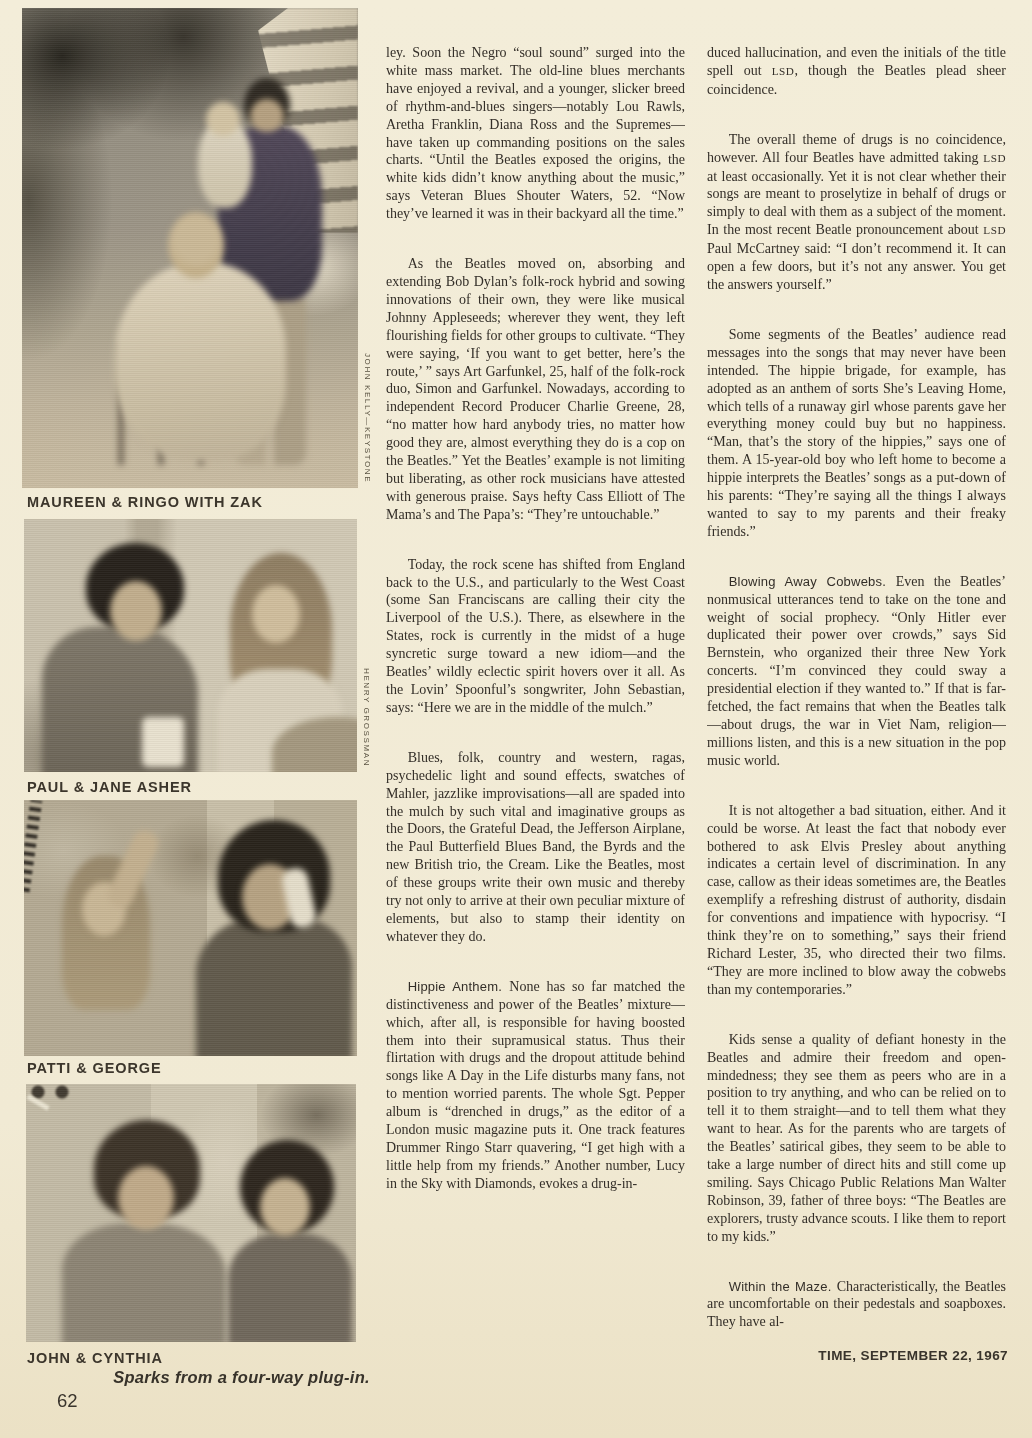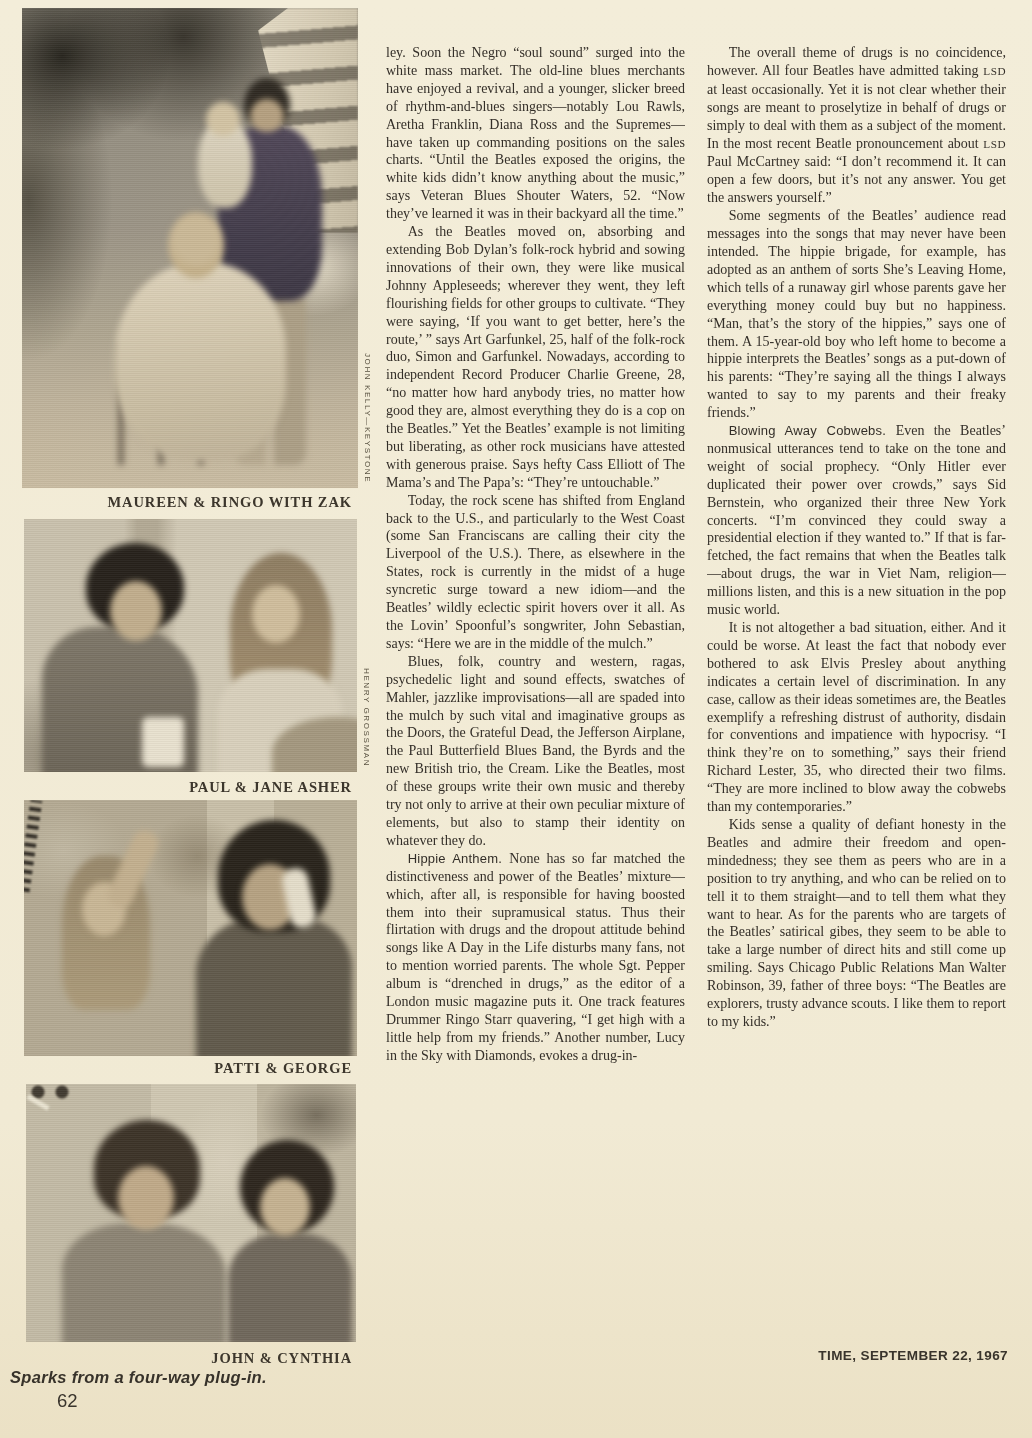--- a/index.html
+++ b/index.html
@@ -7,24 +7,24 @@
     background:linear-gradient(180deg,#f3edd9 0%,#f1ead4 78%,#ebe1c5 100%);
     font-family:"Liberation Serif",serif;}
   
   .photo{position:absolute;margin:0;}
   .art{position:absolute;inset:0;overflow:hidden;}
   .art::after{content:"";position:absolute;inset:0;pointer-events:none;
     background:repeating-linear-gradient(0deg,rgba(70,60,45,.05) 0 1px,rgba(255,255,250,.05) 1px 2px);}
   .blob{position:absolute;filter:blur(3px);}
   .credit{position:absolute;right:-14px;bottom:5px;writing-mode:vertical-rl;
     font-family:"Liberation Sans",sans-serif;font-size:8px;letter-spacing:1.6px;color:#5a5342;}
-  .caption{position:absolute;left:16px;width:336px;text-align:right;
-    font-family:Liberation Serif, serif;font-weight:700;font-size:14.5px;
+  .caption{position:absolute;left:27px;width:336px;text-align:left;
+    font-family:Liberation Sans, sans-serif;font-weight:700;font-size:14.5px;
     letter-spacing:.9px;color:#3c362c;}
-  .subcaption{position:absolute;left:10px;width:360px;text-align:left;
+  .subcaption{position:absolute;left:10px;width:360px;text-align:right;
     font-family:"Liberation Sans",sans-serif;font-weight:700;font-style:italic;
     font-size:16.5px;letter-spacing:.3px;color:#37322a;}
   .p1{left:22px;top:8px;width:336px;height:480px;}
   .p1 .art{background:
     radial-gradient(ellipse 90px 70px at 86% 54%,rgba(230,222,202,.95),rgba(230,222,202,0) 70%),
     radial-gradient(ellipse 150px 130px at 12% 10%,rgba(28,26,20,.92),rgba(28,26,20,0) 72%),
     radial-gradient(ellipse 170px 150px at 48% 6%,rgba(38,35,28,.85),rgba(38,35,28,0) 70%),
     radial-gradient(ellipse 120px 230px at 2% 40%,rgba(62,58,46,.75),rgba(62,58,46,0) 70%),
     radial-gradient(ellipse 140px 110px at 94% 30%,rgba(214,204,182,.8),rgba(214,204,182,0) 70%),
     linear-gradient(180deg,#8e897c 0%,#9a9385 45%,#aea590 68%,#beb29b 82%,#c9bca2 100%);}
@@ -92,21 +92,21 @@
   .p4-cyn-hair{left:214px;top:56px;width:94px;height:94px;border-radius:50%;background:#2b241c;}
   .p4-cyn-face{left:234px;top:94px;width:50px;height:58px;border-radius:50%;background:#c4b190;}
   .p4-cig{left:294px;top:120px;width:24px;height:5px;background:#eae4d2;transform:rotate(30deg);filter:blur(1px);}
   
   .col{position:absolute;top:44px;width:299px;height:1346px;overflow:hidden;
     text-align:justify;font-size:14px;line-height:17.9px;color:#332e28;
     -webkit-hyphens:auto;hyphens:auto;}
   .col1{left:386px;}
   .col2{left:707px;}
   .col p{margin:0;}
-  .col p.indent{text-indent:1.55em;}
+  .col p.indent{text-indent:1.55em;margin-top:32px;}
   .seg-b{font-family:"Liberation Sans",sans-serif;font-weight:400;font-size:.93em;letter-spacing:.2px;}
   .seg-i{}
   .seg-sc{font-size:.8em;letter-spacing:.5px;}
   
   .pageno{position:absolute;left:57px;top:1390px;font-family:"Liberation Sans",sans-serif;
     font-size:18.5px;color:#39342c;}
   .footer{position:absolute;right:24px;top:1348px;font-family:"Liberation Sans",sans-serif;
     font-weight:700;font-size:13.5px;letter-spacing:.4px;color:#39342c;}
 </style>
 </head>
@@ -175,22 +175,24 @@
   <div class="subcaption" style="top:1368px;">Sparks from a four-way plug-in.</div>
 
   <section class="col col1">
       <p><span>ley. Soon the Negro “soul sound” surged into the white mass market. The old-line blues merchants have enjoyed a revival, and a younger, slicker breed of rhythm-and-blues singers—notably Lou Rawls, Aretha Franklin, Diana Ross and the Supremes—have taken up commanding positions on the sales charts. “Until the Beatles exposed the origins, the white kids didn’t know anything about the music,” says Veteran Blues Shouter Waters, 52. “Now they’ve learned it was in their backyard all the time.”</span></p>
       <p class="indent"><span>As the Beatles moved on, absorbing and extending Bob Dylan’s folk-rock hybrid and sowing innovations of their own, they were like musical Johnny Appleseeds; wherever they went, they left flourishing fields for other groups to cultivate. “They were saying, ‘If you want to get better, here’s the route,’ ” says Art Garfunkel, 25, half of the folk-rock duo, Simon and Garfunkel. Nowadays, according to independent Record Producer Charlie Greene, 28, “no matter how hard anybody tries, no matter how good they are, almost everything they do is a cop on the Beatles.” Yet the Beatles’ example is not limiting but liberating, as other rock musicians have attested with generous praise. Says hefty Cass Elliott of The Mama’s and The Papa’s: “They’re untouchable.”</span></p>
       <p class="indent"><span>Today, the rock scene has shifted from England back to the U.S., and particularly to the West Coast (some San Franciscans are calling their city the Liverpool of the U.S.). There, as elsewhere in the States, rock is currently in the midst of a huge syncretic surge toward a new idiom—and the Beatles’ wildly eclectic spirit hovers over it all. As the Lovin’ Spoonful’s songwriter, John Sebastian, says: “Here we are in the middle of the mulch.”</span></p>
       <p class="indent"><span>Blues, folk, country and western, ragas, psychedelic light and sound effects, swatches of Mahler, jazzlike improvisations—all are spaded into the mulch by such vital and imaginative groups as the Doors, the Grateful Dead, the Jefferson Airplane, the Paul Butterfield Blues Band, the Byrds and the new British trio, the Cream. Like the Beatles, most of these groups write their own music and thereby try not only to arrive at their own peculiar mixture of elements, but also to stamp their identity on whatever they do.</span></p>
       <p class="indent"><span class="seg-b">Hippie Anthem. </span><span>None has so far matched the distinctiveness and power of the Beatles’ mixture—which, after all, is responsible for having boosted them into their supramusical status. Thus their flirtation with drugs and the dropout attitude behind songs like </span><span class="seg-i">A Day in the Life</span><span> disturbs many fans, not to mention worried parents. The whole </span><span class="seg-i">Sgt. Pepper</span><span> album is “drenched in drugs,” as the editor of a London music magazine puts it. One track features Drummer Ringo Starr quavering, “I get high with a little help from my friends.” Another number, </span><span class="seg-i">Lucy in the Sky with Diamonds,</span><span> evokes a drug-in-</span></p>
     </section>
   <section class="col col2">
+      <p><span>duced hallucination, and even the initials of the title spell out </span><span class="seg-sc">LSD</span><span>, though the Beatles plead sheer coincidence.</span></p>
       <p class="indent"><span>The overall theme of drugs is no coincidence, however. All four Beatles have admitted taking </span><span class="seg-sc">LSD</span><span> at least occasionally. Yet it is not clear whether their songs are meant to proselytize in behalf of drugs or simply to deal with them as a subject of the moment. In the most recent Beatle pronouncement about </span><span class="seg-sc">LSD</span><span> Paul McCartney said: “I don’t recommend it. It can open a few doors, but it’s not any answer. You get the answers yourself.”</span></p>
       <p class="indent"><span>Some segments of the Beatles’ audience read messages into the songs that may never have been intended. The hippie brigade, for example, has adopted as an anthem of sorts </span><span class="seg-i">She’s Leaving Home,</span><span> which tells of a runaway girl whose parents gave her everything money could buy but no happiness. “Man, that’s the story of the hippies,” says one of them. A 15-year-old boy who left home to become a hippie interprets the Beatles’ songs as a put-down of his parents: “They’re saying all the things I always wanted to say to my parents and their freaky friends.”</span></p>
       <p class="indent"><span class="seg-b">Blowing Away Cobwebs. </span><span>Even the Beatles’ nonmusical utterances tend to take on the tone and weight of social prophecy. “Only Hitler ever duplicated their power over crowds,” says Sid Bernstein, who organized their three New York concerts. “I’m convinced they could sway a presidential election if they wanted to.” If that is far-fetched, the fact remains that when the Beatles talk—about drugs, the war in Viet Nam, religion—millions listen, and this is a new situation in the pop music world.</span></p>
       <p class="indent"><span>It is not altogether a bad situation, either. And it could be worse. At least the fact that nobody ever bothered to ask Elvis Presley about anything indicates a certain level of discrimination. In any case, callow as their ideas sometimes are, the Beatles exemplify a refreshing distrust of authority, disdain for conventions and impatience with hypocrisy. “I think they’re on to something,” says their friend Richard Lester, 35, who directed their two films. “They are more inclined to blow away the cobwebs than my contemporaries.”</span></p>
       <p class="indent"><span>Kids sense a quality of defiant honesty in the Beatles and admire their freedom and open-mindedness; they see them as peers who are in a position to try anything, and who can be relied on to tell it to them straight—and to tell them what they want to hear. As for the parents who are targets of the Beatles’ satirical gibes, they seem to be able to take a large number of direct hits and still come up smiling. Says Chicago Public Relations Man Walter Robinson, 39, father of three boys: “The Beatles are explorers, trusty advance scouts. I like them to report to my kids.”</span></p>
+      <p class="indent"><span class="seg-b">Within the Maze. </span><span>Characteristically, the Beatles are uncomfortable on their pedestals and soapboxes. They have al-</span></p>
     </section>
 
   <div class="pageno">62</div>
   <div class="footer">TIME, SEPTEMBER 22, 1967</div>
 </div>
 
 </body></html>

